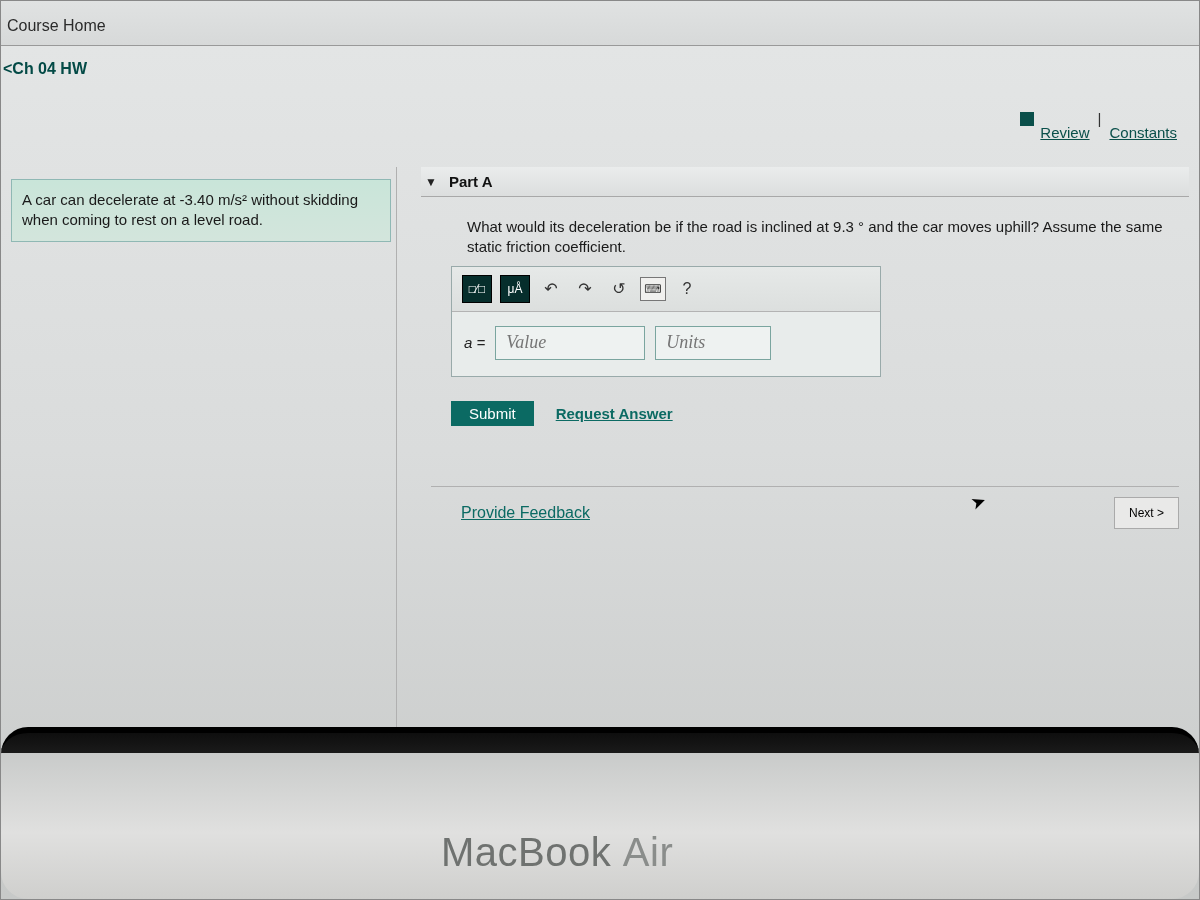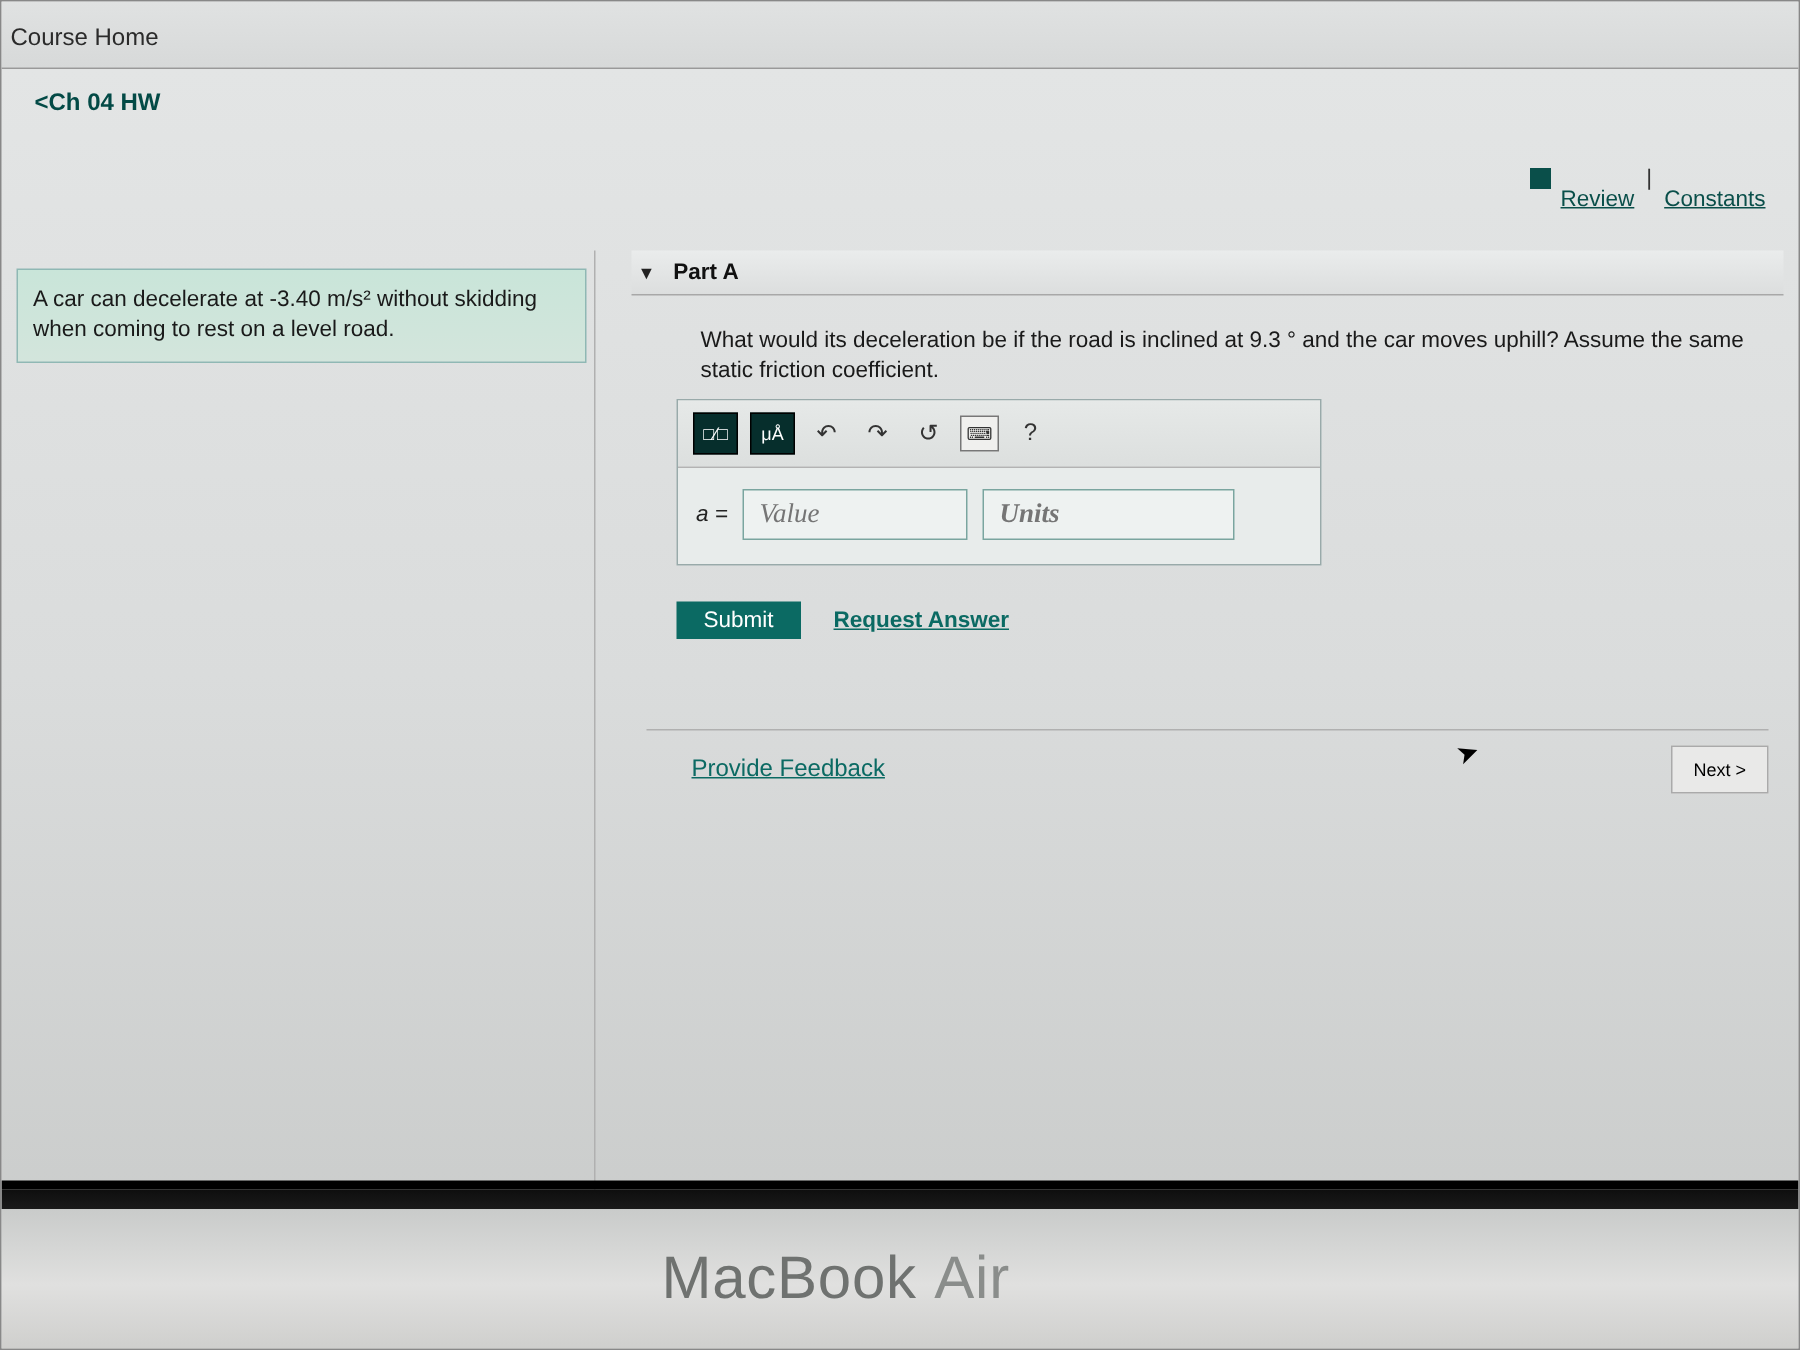--- a/index.html
+++ b/index.html
@@ -9,21 +9,21 @@
   .screen {
     width:1200px; height:900px; background:linear-gradient(180deg,#e4e6e6 0%,#dadcdc 50%,#c7c9c8 100%);
     position:relative; border:1px solid #888; overflow:hidden;
   }
 
   .course-home {
     padding:16px 6px 10px 6px; font-size:16px; color:#2b2b2b; border-bottom:1px solid #999;
     background:linear-gradient(180deg,#e0e2e2,#d7d9d9);
   }
 
-  .hw-link { padding:14px 6px 4px 22px; font-size:16px; font-weight:bold; color:#034a46; }
+  .hw-link { padding:14px 6px 4px 2px; font-size:16px; font-weight:bold; color:#034a46; }
   .problem-row {
     display:flex; align-items:center; justify-content:space-between;
     padding:4px 18px 10px 6px; border-bottom:1px solid #9a9a9a;
   }
   .problem-title { font-size:18px; font-weight:bold; color:#222; }
   .nav-group { display:flex; align-items:center; gap:10px; }
   .circle-btn {
     width:26px; height:26px; border:1px solid #6a6a6a; border-radius:50%;
     display:flex; align-items:center; justify-content:center; font-size:14px; color:#333; background:#e3e3e3;
     cursor:pointer;
@@ -88,21 +88,21 @@
 
   .input-row {
     display:flex; align-items:center; gap:10px; padding:14px 12px 16px 12px;
   }
   .var-label { font-style:italic; font-size:15px; color:#222; }
   .field {
     border:1px solid #7aa59f; height:34px; font-family:"Times New Roman",serif; font-style:italic;
     font-size:18px; color:#4a8a84; padding:0 10px; background:#eef2f1; outline:none;
   }
   .field.value { width:150px; }
-  .field.units { width:168px;font-weight:bold; }
+  .field.units { width:116px; }
 
   .submit-row { display:flex; align-items:center; gap:22px; margin:6px 0 0 30px; }
   .submit-btn {
     background:#0b6a63; color:#fff; border:none; padding:4px 18px; font-size:15px; cursor:pointer;
   }
   .req-link { color:#0b6a63; text-decoration:underline; font-weight:bold; font-size:15px; cursor:pointer; }
 
   .footer-row {
     display:flex; justify-content:space-between; align-items:center;
     margin:60px 10px 0 10px; border-top:1px solid #b0b0b0; padding-top:10px;
@@ -112,23 +112,24 @@
     background:#e9e9e8; border:1px solid #aaa; padding:8px 14px; font-size:12px; font-weight:normal;
     display:flex; align-items:center; gap:6px; cursor:pointer;
   }
 
   .cursor-arrow {
     position:absolute; left:970px; top:490px; font-size:18px; color:#000; transform:rotate(-20deg);
     pointer-events:none;
   }
 
   .bezel {
-    position:absolute; left:0; right:0; bottom:0; height:112px;
+    position:absolute; left:0; right:0; bottom:0; height:172px;
     background:linear-gradient(180deg,#0e0e0e 0%,#1a1a1a 12%,#c9cbca 12%,#e0e0df 60%,#cfcfcd 100%);
     border-top:6px solid #000;
+    border-radius:27px;
   }
   .bezel-label {
     position:absolute; bottom:24px; left:440px; font-size:40px; color:#6f7270;
     font-family:"Helvetica Neue",Arial,sans-serif; letter-spacing:0.5px;
   }
   .bezel-label .air { font-weight:300; color:#8a8d8b; }
 </style>
 </head>
 <body>
 <div class="screen">

